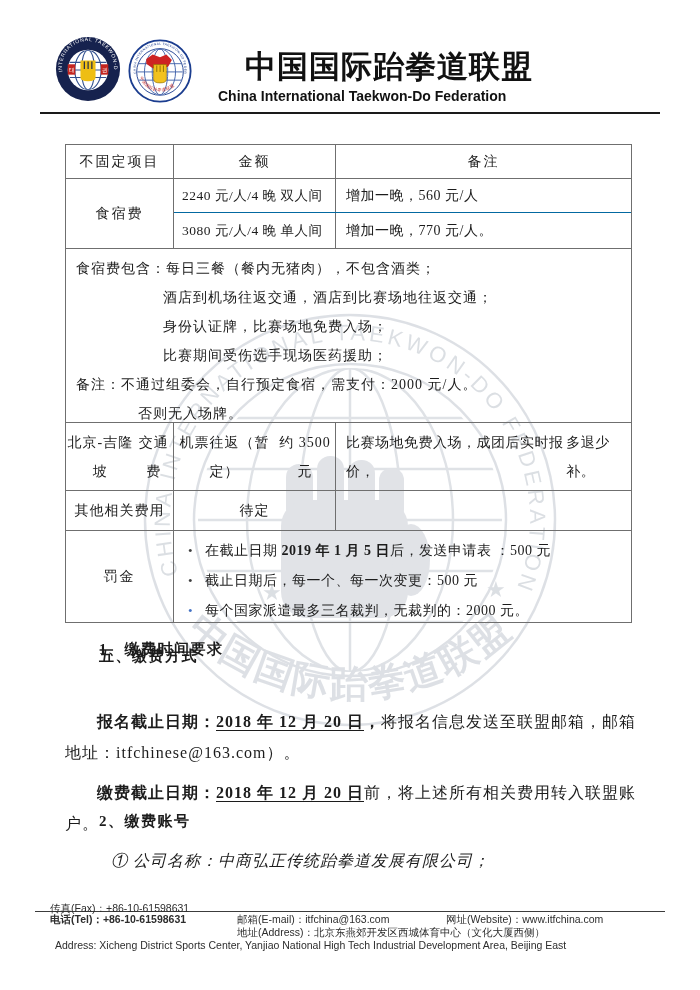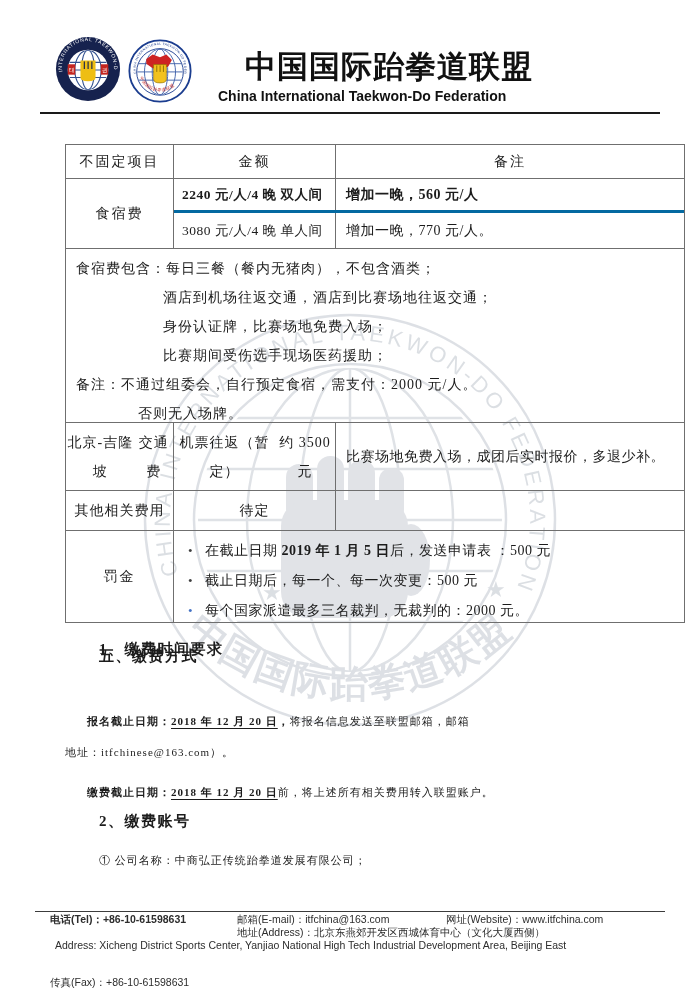--- a/index.html
+++ b/index.html
@@ -24,59 +24,59 @@
     font-family:"Liberation Sans","DejaVu Sans",sans-serif;
     font-size:14px; font-weight:700; color:#111;
   }
   .header-rule { position:absolute; left:40px; top:112px; width:620px; height:0; border-top:2px solid #1a1a1a; }
 
   
   .watermark { position:absolute; left:90px; top:258px; width:520px; height:520px; z-index:0; pointer-events:none; }
 
   
   .tbl {
-    position:absolute; left:65px; top:144px; width:620px; z-index:1;
+    position:absolute; left:65px; top:144px; width:567px; z-index:1;
     border:1px solid #6f6f6f; font-size:14px;
   }
   .tr  { display:flex; border-top:1px solid #6f6f6f; }
   .tr:first-child { border-top:none; }
   .c1 { width:108px; border-right:1px solid #6f6f6f; display:flex; align-items:center; justify-content:center; text-align:center; letter-spacing:2px; }
   .c2 { width:162px; border-right:1px solid #6f6f6f; display:flex; align-items:center; }
   .c3 { flex:1; display:flex; align-items:center; }
   .center { justify-content:center; letter-spacing:1px; }
   .hdr-row { height:33px; }
   .hdr-row .c1,.hdr-row .c2,.hdr-row .c3 { justify-content:center; letter-spacing:2px; }
   .lodging-right { flex:1; display:flex; flex-direction:column; }
-  .lr-a { height:34px; display:flex; border-bottom:3px solid #0369a1;font-weight:bold; }
+  .lr-a { height:34px; display:flex; border-bottom:1px solid #0369a1; }
   .lr-b { height:35px; display:flex; }
   .amount { padding-left:8px; letter-spacing:0.5px; font-size:13.5px; }
   .remark { padding-left:10px; letter-spacing:0.5px; }
   .desc-cell { height:173px; padding:5px 0 0 10px; line-height:29px; letter-spacing:1px; }
   .desc-cell .inc:nth-child(2), .desc-cell .inc:nth-child(3), .desc-cell .inc:nth-child(4) { padding-left:87px; }
   .desc-cell .inc:nth-child(6) { padding-left:62px; }
   .row-transport { height:68px; }
   .two-line { display:flex; flex-direction:row; justify-content:center; line-height:29px; }
   .row-other { height:40px; }
   .row-penalty { height:92px; }
   .penalty-cell { flex:1; padding:5px 0 0 14px; line-height:30px; letter-spacing:0.5px; }
   .bullet { display:inline-block; width:17px; color:#3f3f3f; font-size:13px; }
   .bullet.blue { color:#4472c4; }
   .b { font-weight:700;margin-top:47px; }
   .u { text-decoration:underline; text-underline-offset:3px; }
 
   
   .abs { position:absolute; z-index:1; }
   .h15 { font-size:15px; font-weight:700; letter-spacing:1.5px; }
-  .body15 { font-size:11px; letter-spacing:1px; line-height:31px; }
+  .body15 { font-size:16px; letter-spacing:1px; line-height:31px; }
   .sec-title { left:99px; top:647px; }
   .sec-sub1  { left:99px; top:640px; }
   .para1 { left:65px; top:706px; width:575px; text-indent:2em; }
   .para2 { left:65px; top:777px; width:590px; text-indent:2em; }
   .sec-sub2 { left:99px; top:812px; }
-  .acct1 { left:99px;  top:845px; }
+  .acct1 { left:111px;  top:845px;font-style:italic; }
   .acct2 { left:129px; top:877px; }
 
   
   .footer-rule { position:absolute; left:35px; top:911px; width:630px; border-top:1.5px solid #3c3c3c; }
   .fline {
     position:absolute; font-family:"Liberation Sans","DejaVu Sans",sans-serif;
     font-size:10.5px; color:#2d2d2d; line-height:13px; white-space:nowrap; z-index:1;
   }
 </style>
 </head>
@@ -281,17 +281,17 @@
     <span class="b">缴费截止日期：</span><span class="b u">2018 年 12 月 20 日</span><span>前，将上述所有相关费用转入联盟账户。</span>
   </div>
 
   <div class="abs h15 sec-sub2">2、缴费账号</div>
   <div class="abs body15 acct1">① 公司名称：中商弘正传统跆拳道发展有限公司；</div>
 
   <div class="footer-rule"></div>
   <div class="fline" style="left:50px;  top:913px;font-weight:bold;">电话(Tel)：+86-10-61598631</div>
   <div class="fline" style="left:237px; top:913px;">邮箱(E-mail)：itfchina@163.com</div>
   <div class="fline" style="left:446px; top:913px;">网址(Website)：www.itfchina.com</div>
-  <div class="fline" style="left:50px;  top:976px;">传真(Fax)：+86-10-61598631</div>
+  <div class="fline" style="left:50px;  top:902px;">传真(Fax)：+86-10-61598631</div>
   <div class="fline" style="left:237px; top:926px;">地址(Address)：北京东燕郊开发区西城体育中心（文化大厦西侧）</div>
   <div class="fline" style="left:55px;  top:939px;">Address: Xicheng District Sports Center, Yanjiao National High Tech Industrial Development Area, Beijing East</div>
 
 </div>
 
 </body></html>

